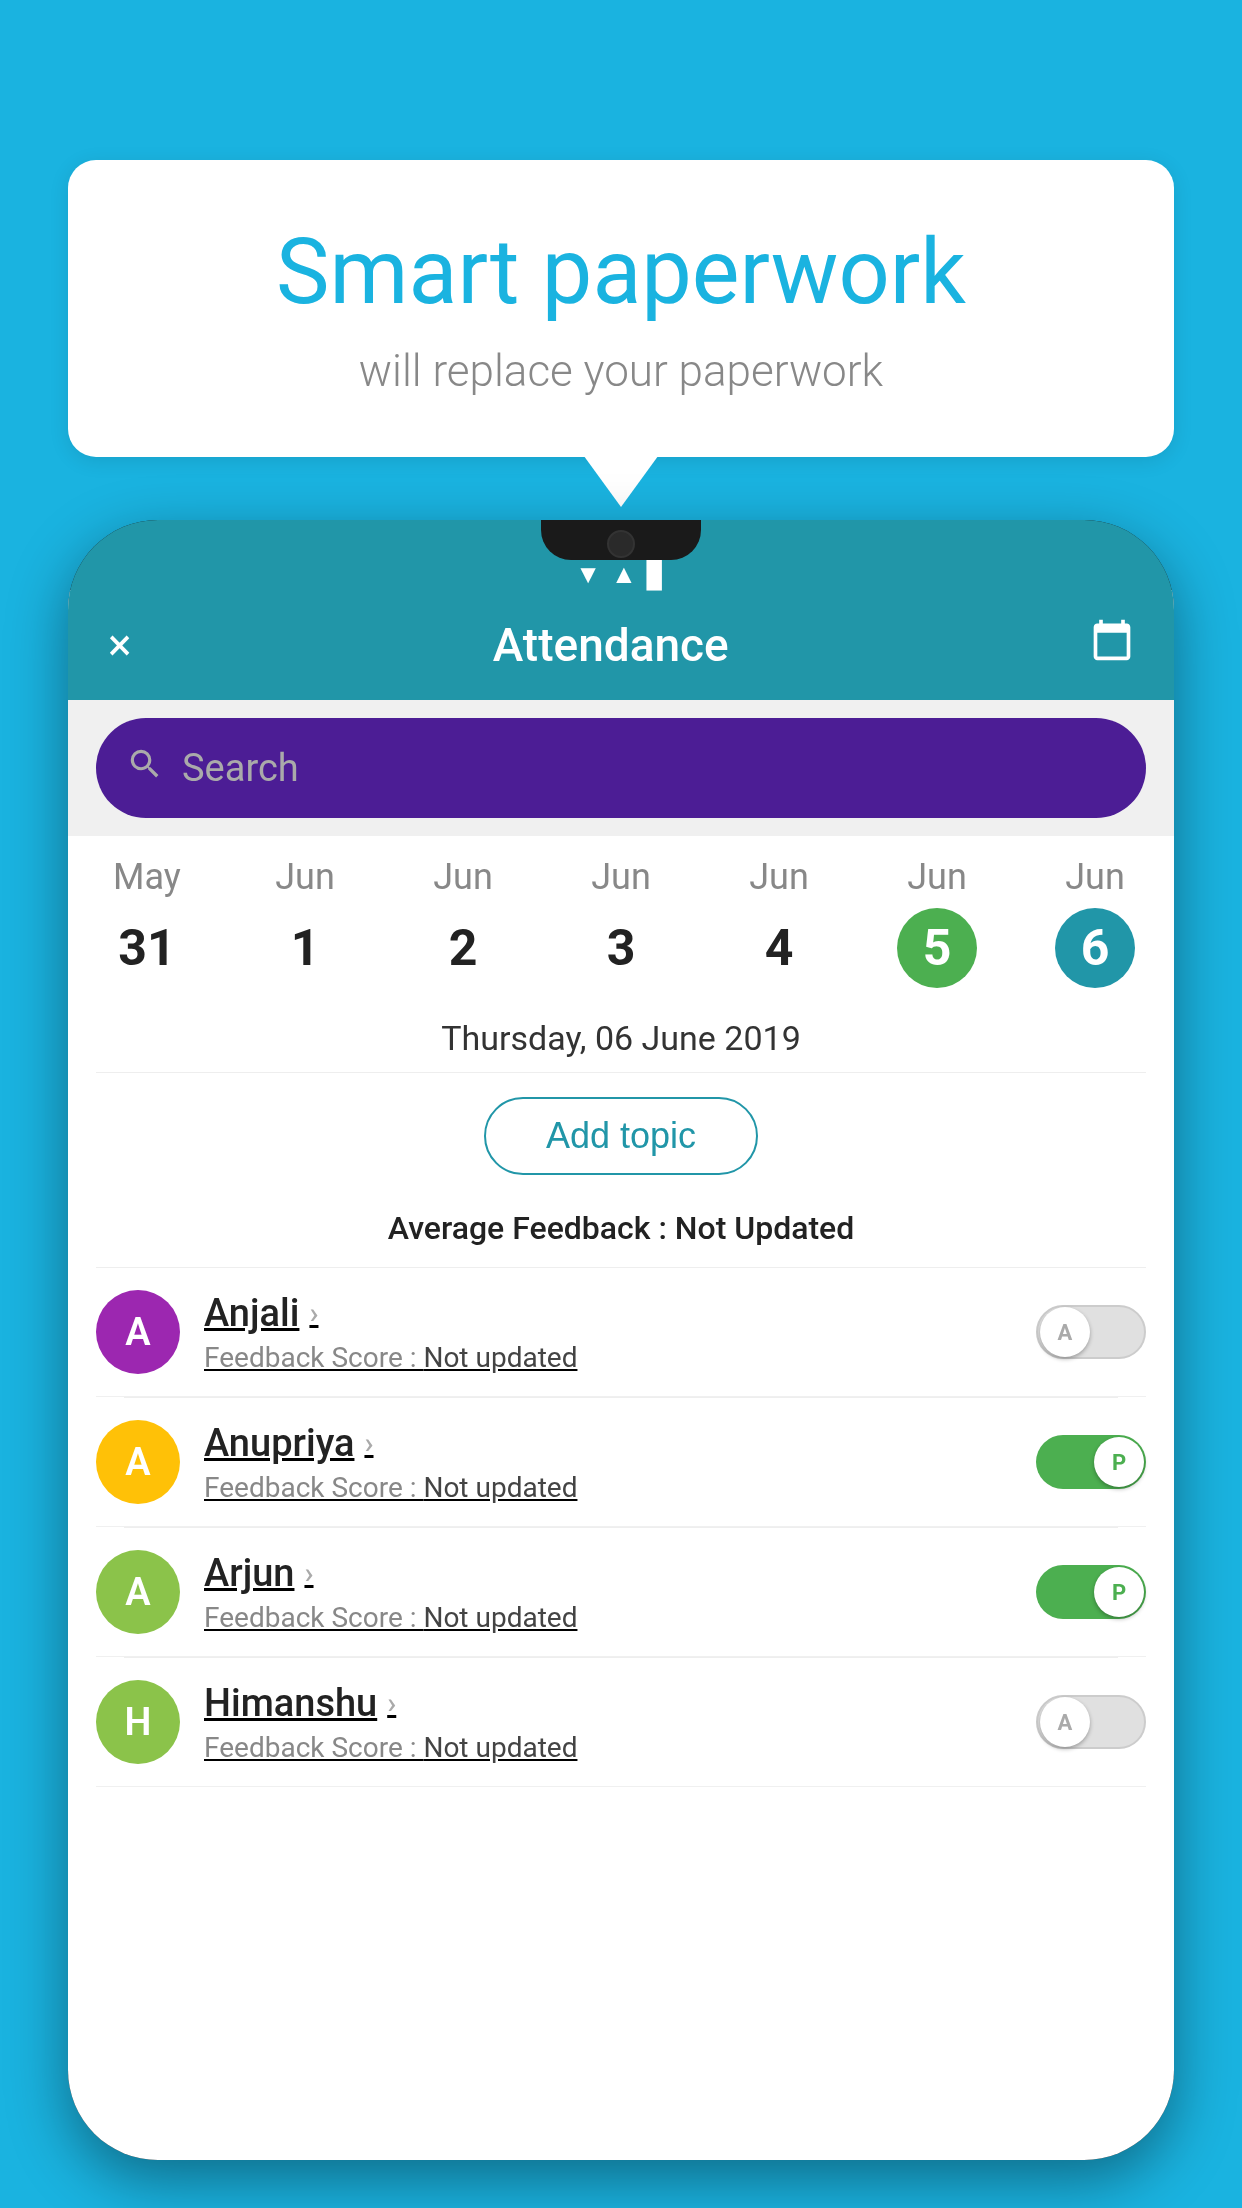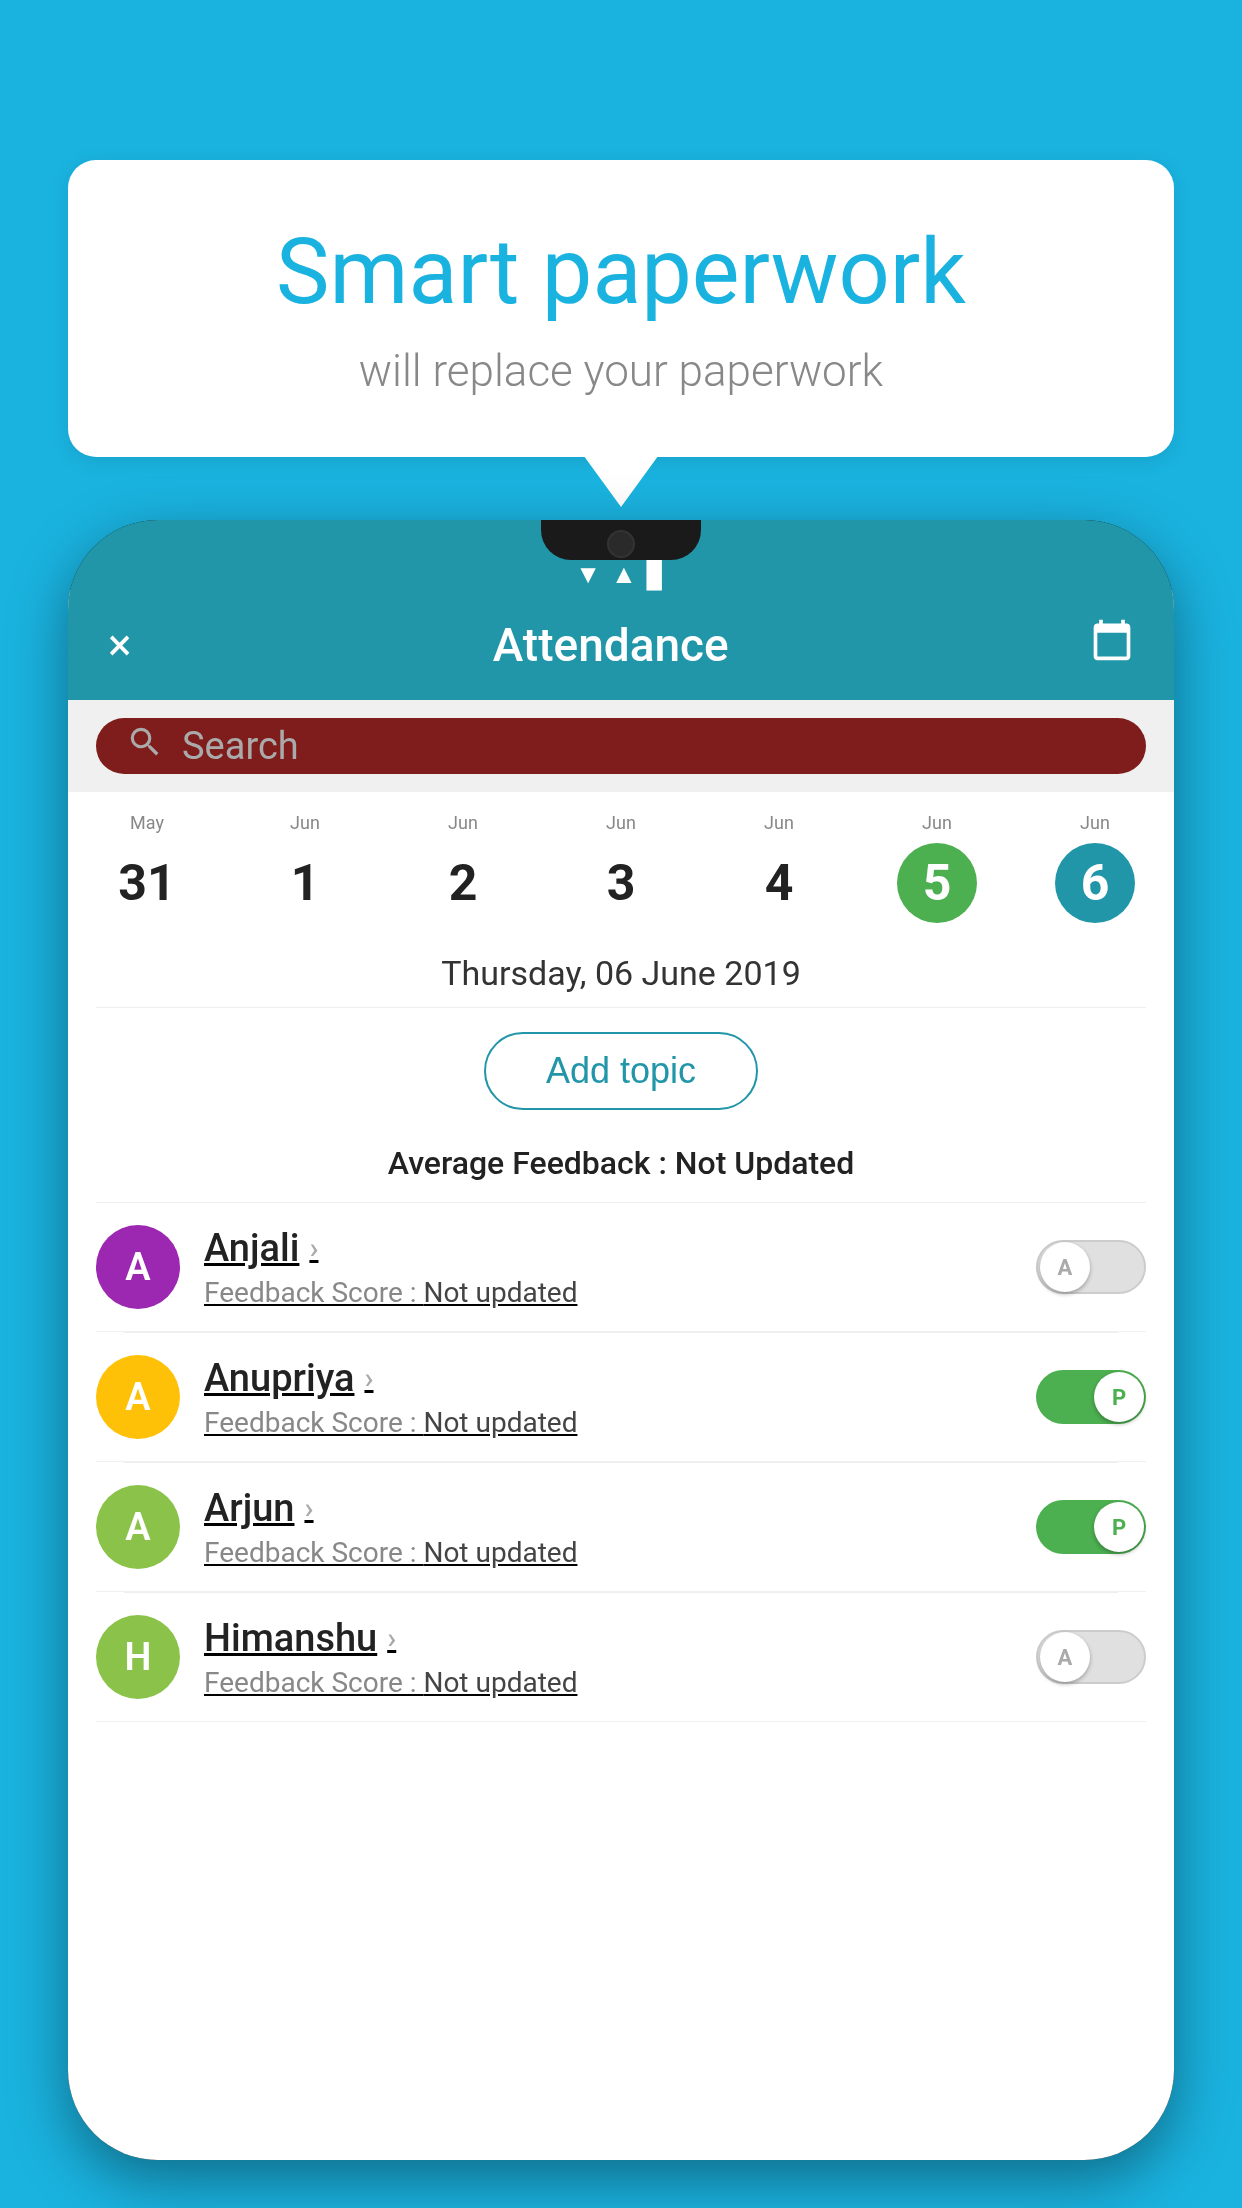--- a/index.html
+++ b/index.html
@@ -147,23 +147,23 @@
       font-size: 44px;
       cursor: pointer;
     }
 
     
     .search-container {
       padding: 18px 28px;
       background: #f0f0f0;
     }
     .search-bar {
-      background: #7f1d1d;
+      background: #4c1d95;
       border-radius: 50px;
-      height: 56px;
+      height: 100px;
       display: flex;
       align-items: center;
       padding: 0 30px;
       gap: 18px;
     }
     .search-icon-circle {
       color: #aaa;
       font-size: 38px;
     }
     .search-text {
@@ -176,21 +176,21 @@
       display: flex;
       padding: 20px 0 0 0;
       align-items: flex-start;
     }
     .calendar-day {
       flex: 1;
       text-align: center;
       padding-bottom: 10px;
     }
     .cal-month {
-      font-size: 18px;
+      font-size: 36px;
       color: #888;
       margin-bottom: 10px;
     }
     .cal-date {
       font-size: 50px;
       font-weight: 700;
       color: #222;
       width: 80px;
       height: 80px;
       display: flex;

